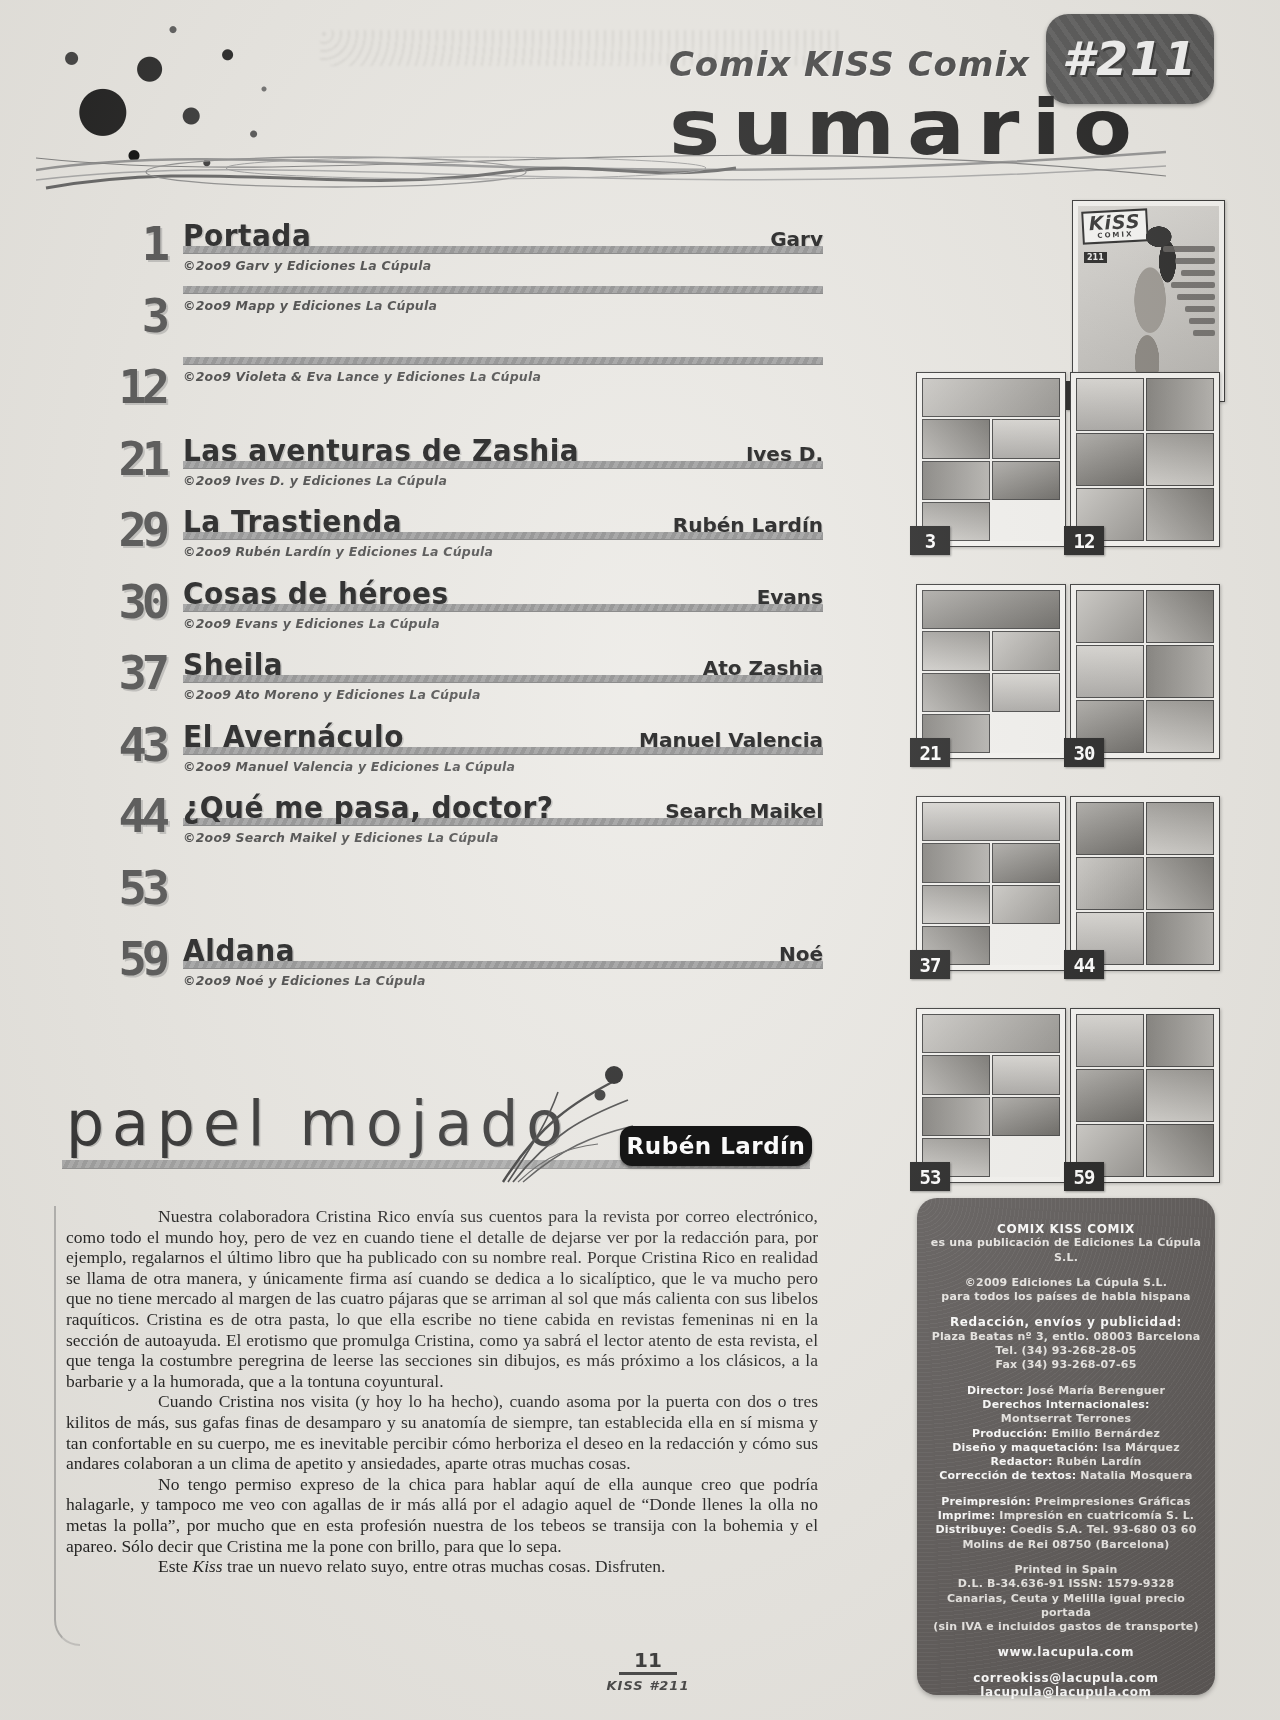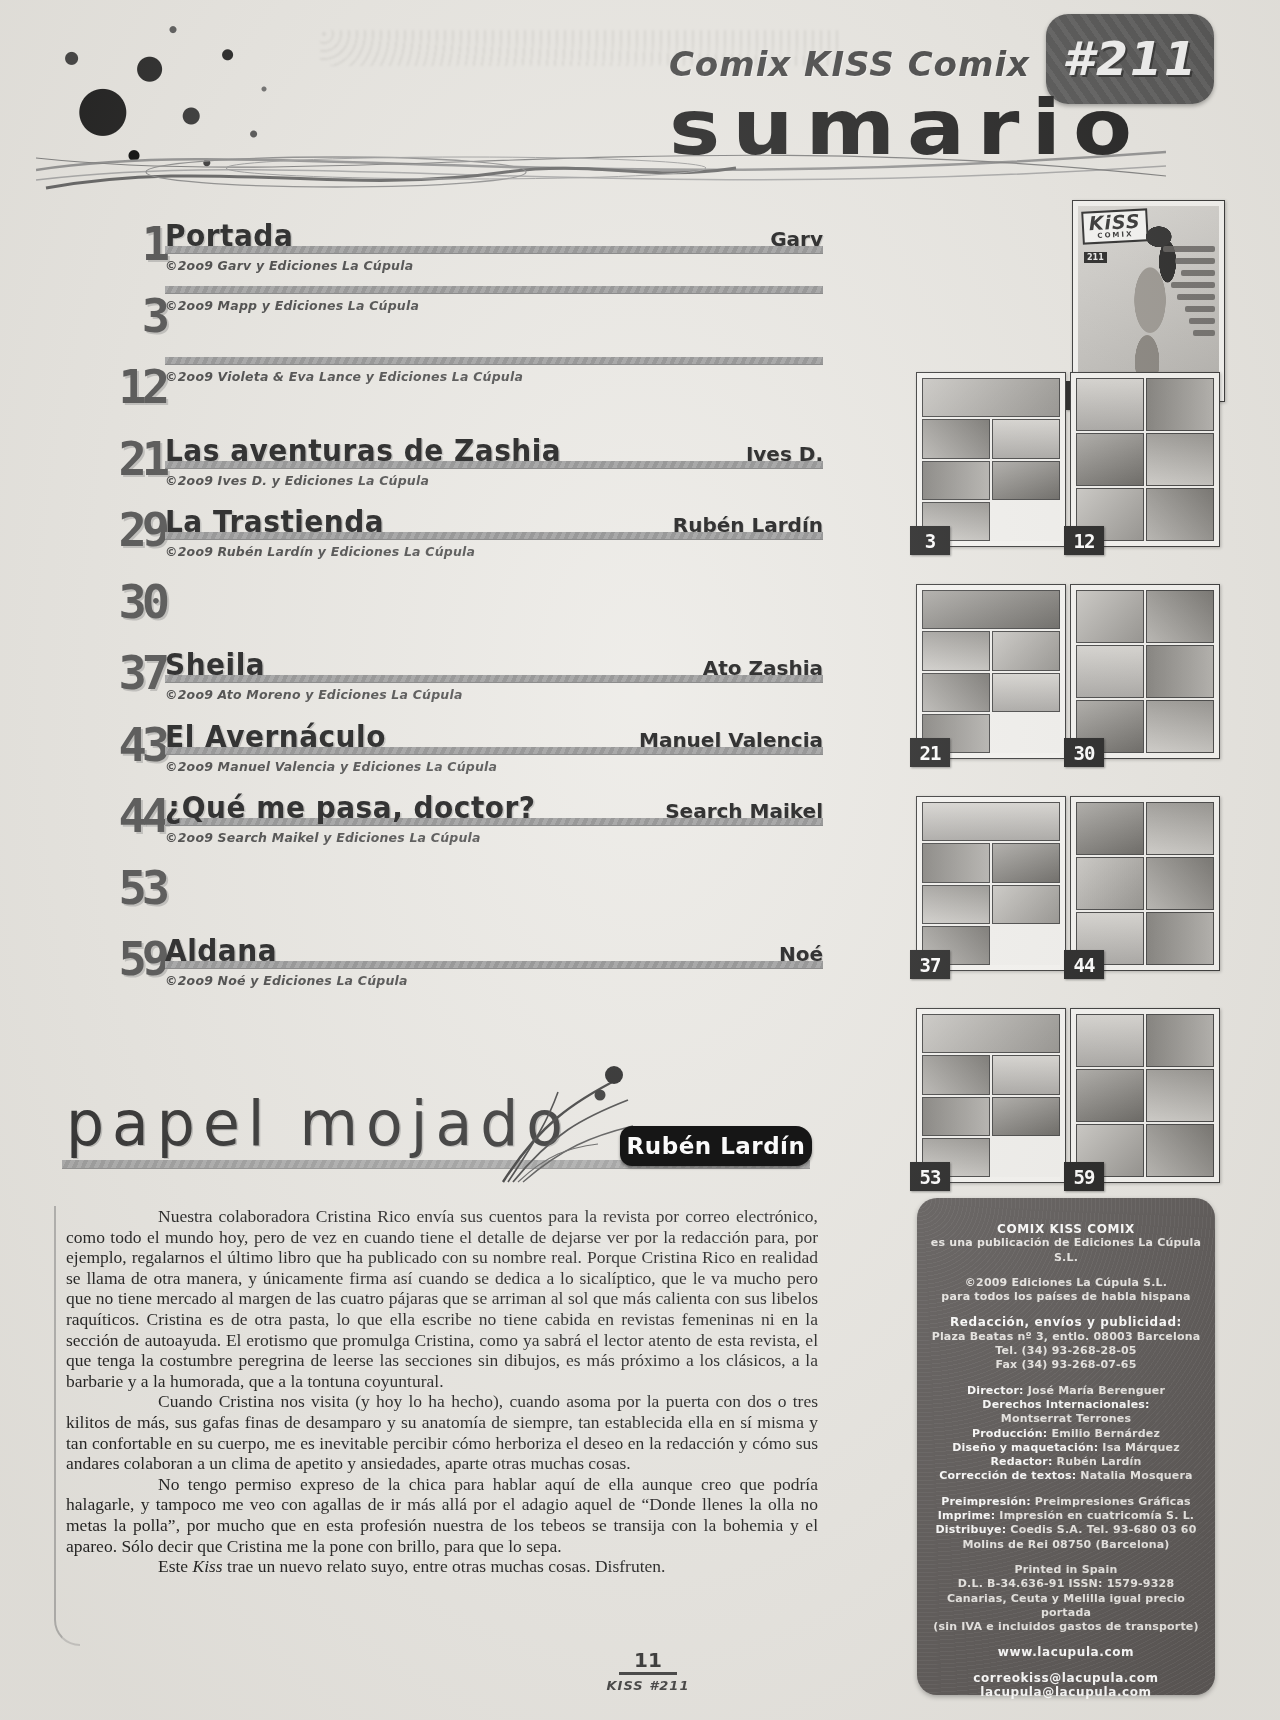--- a/index.html
+++ b/index.html
@@ -32,21 +32,21 @@
     text-shadow:2px 2px 0 #2a2a2a;}
   .sumario{position:absolute;right:136px;top:92px;font-size:86px;font-weight:bold;color:#161616;
     letter-spacing:12px;line-height:82px;transform:scaleY(.88);transform-origin:top right;}
   .swoosh{position:absolute;left:36px;top:118px;z-index:0;}
   
   .toc{position:absolute;left:85px;top:220px;width:738px;}
   .toc-entry{display:flex;align-items:flex-start;height:71.5px;}
   .toc-num{width:80px;text-align:right;font-family:"DejaVu Sans Mono",monospace;font-weight:bold;
     font-size:47px;line-height:47px;color:#4b4b4b;letter-spacing:-5px;
     text-shadow:2px 2px 0 rgba(140,140,140,.45);}
-  .toc-body{flex:1;}
+  .toc-body{margin-left:18px;flex:1;}
   .toc-titlerow{position:relative;z-index:2;display:flex;align-items:baseline;height:32px;}
   .toc-title{display:inline-block;font-size:28px;font-weight:bold;color:#343434;letter-spacing:.5px;
     transform:scaleY(1.06);transform-origin:bottom left;white-space:nowrap;
     text-shadow:1.5px 1.5px 0 rgba(150,150,150,.4);}
   .toc-author{margin-left:auto;font-size:20px;font-weight:bold;color:#343434;white-space:nowrap;
     text-shadow:1px 1px 0 rgba(150,150,150,.4);}
   .toc-bar{height:7px;margin-top:-6px;position:relative;z-index:1;
     background:repeating-linear-gradient(115deg,#a9a9a9 0 4px,#999 4px 8px);
     border-bottom:1px solid #8c8c8c;}
   .toc-copy{margin-top:4px;font-size:12.5px;font-weight:bold;font-style:italic;color:#3c3c3c;letter-spacing:.2px;}
@@ -192,20 +192,28 @@
           <span class="toc-title">La Trastienda</span>
           <span class="toc-author">Rubén Lardín</span>
         </div>
         <div class="toc-bar"></div>
         <div class="toc-copy">©2oo9 Rubén Lardín y Ediciones La Cúpula</div>
       </div>
     </div>
 
     <div class="toc-entry">
       <div class="toc-num">30</div>
+      <div class="toc-body">
+        <div class="toc-titlerow">
+          <span class="toc-title">Cosas de héroes</span>
+          <span class="toc-author">Evans</span>
+        </div>
+        <div class="toc-bar"></div>
+        <div class="toc-copy">©2oo9 Evans y Ediciones La Cúpula</div>
+      </div>
     </div>
 
     <div class="toc-entry">
       <div class="toc-num">37</div>
       <div class="toc-body">
         <div class="toc-titlerow">
           <span class="toc-title">Sheila</span>
           <span class="toc-author">Ato Zashia</span>
         </div>
         <div class="toc-bar"></div>

